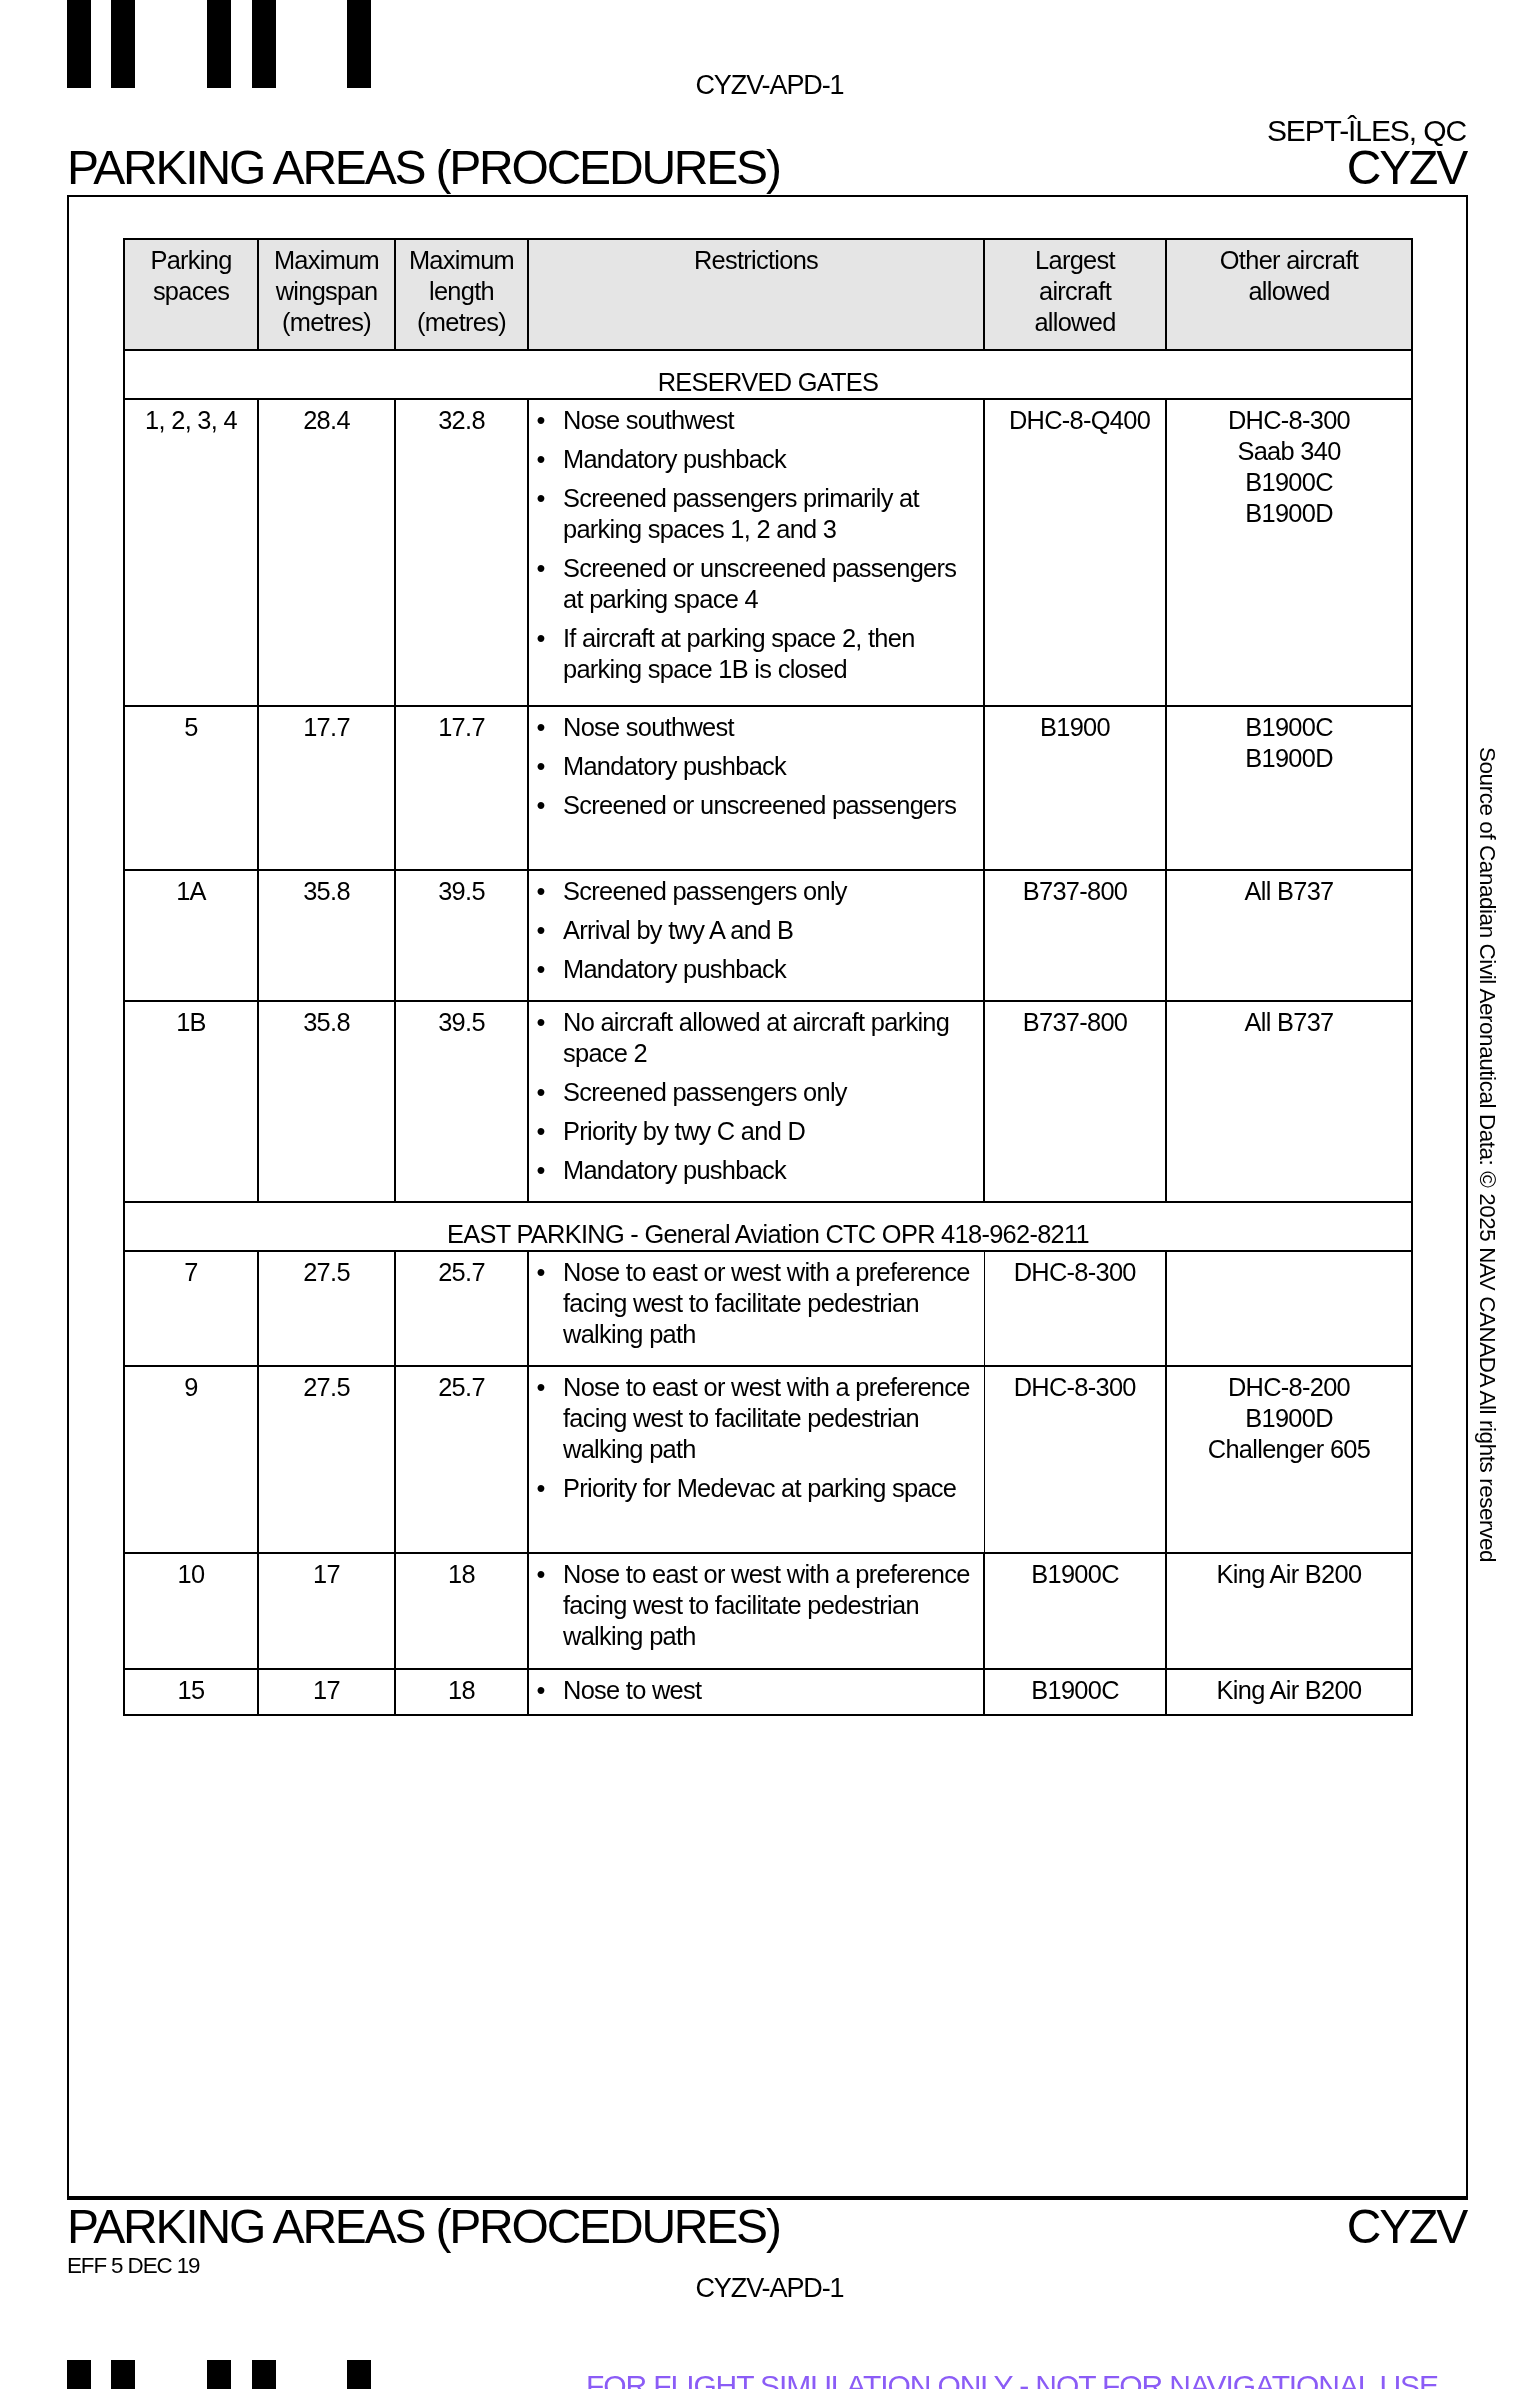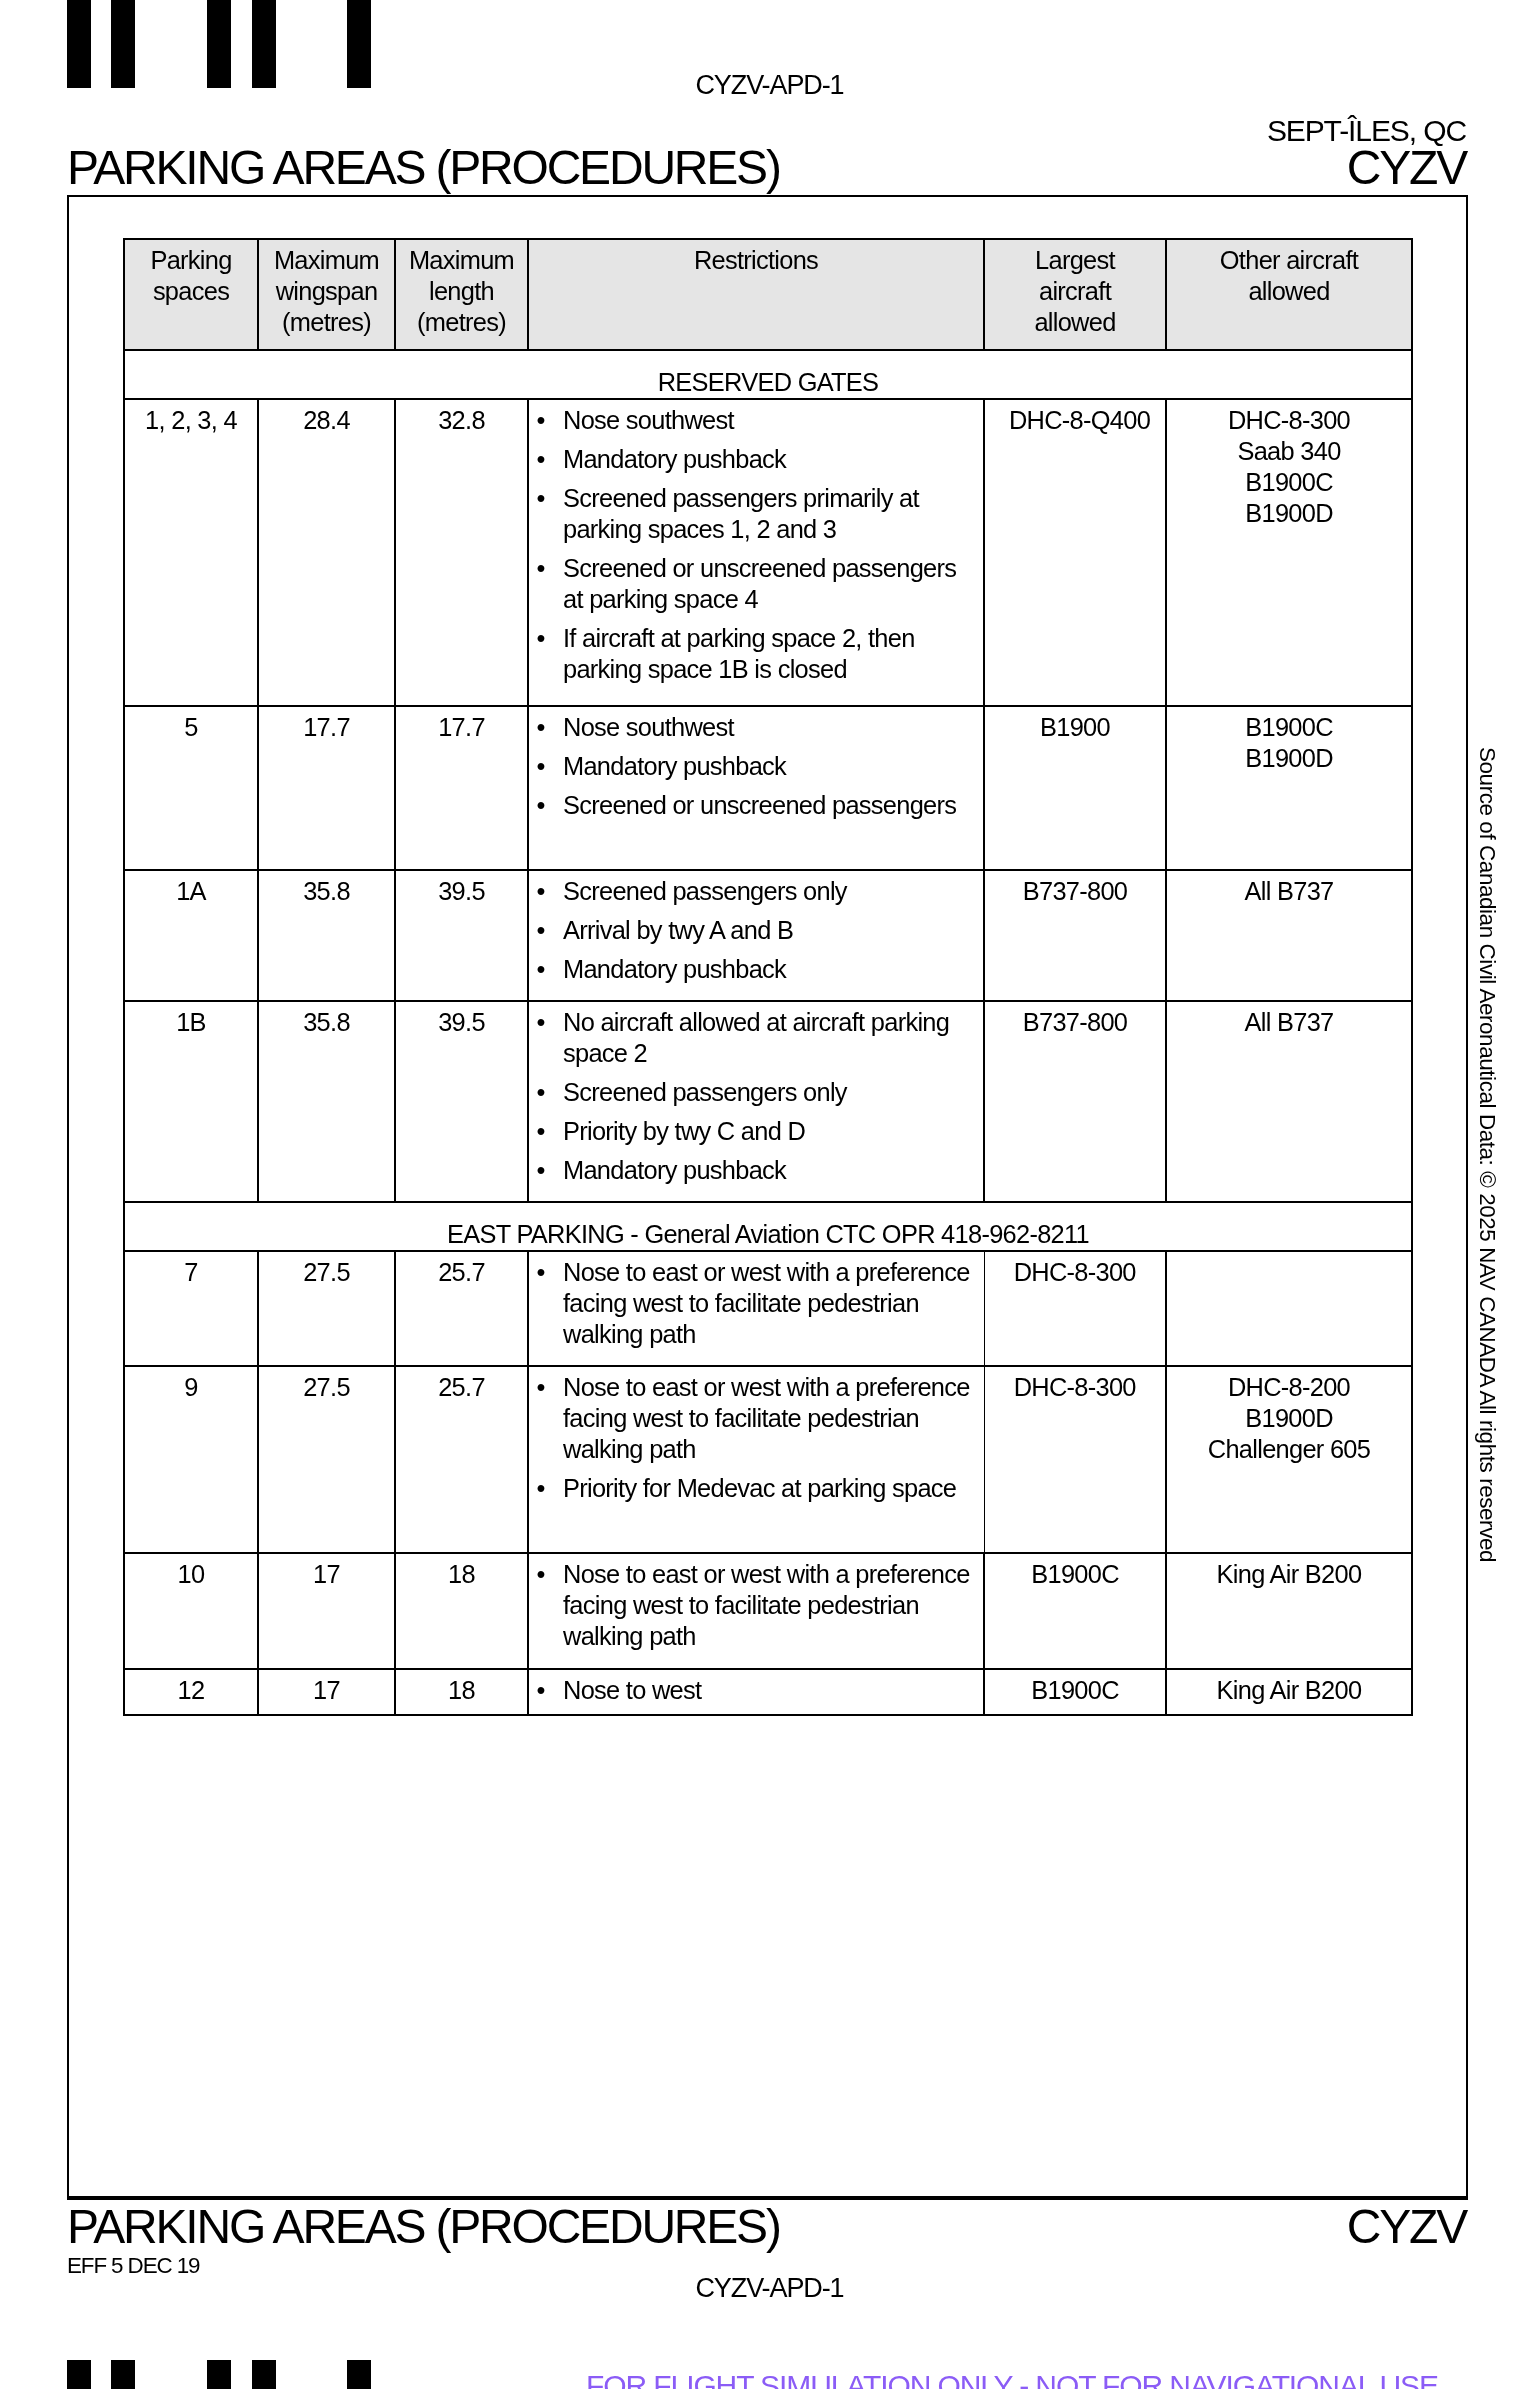--- a/index.html
+++ b/index.html
@@ -185,21 +185,21 @@
         <td style="height: 116px;">18</td>
         <td style="height: 116px;">
           <ul class="restr">
             <li>Nose to east or west with a preference facing west to facilitate pedestrian walking path</li>
           </ul>
         </td>
         <td style="height: 116px;">B1900C</td>
         <td class="multi" style="height: 116px;">King Air B200</td>
       </tr>
       <tr>
-        <td style="height: 43px;">12</td>
+        <td style="height: 43px;">15</td>
         <td style="height: 43px;">17</td>
         <td style="height: 43px;">18</td>
         <td style="height: 43px;">
           <ul class="restr">
             <li>Nose to west</li>
           </ul>
         </td>
         <td style="height: 43px;">B1900C</td>
         <td class="multi" style="height: 43px;">King Air B200</td>
       </tr>

